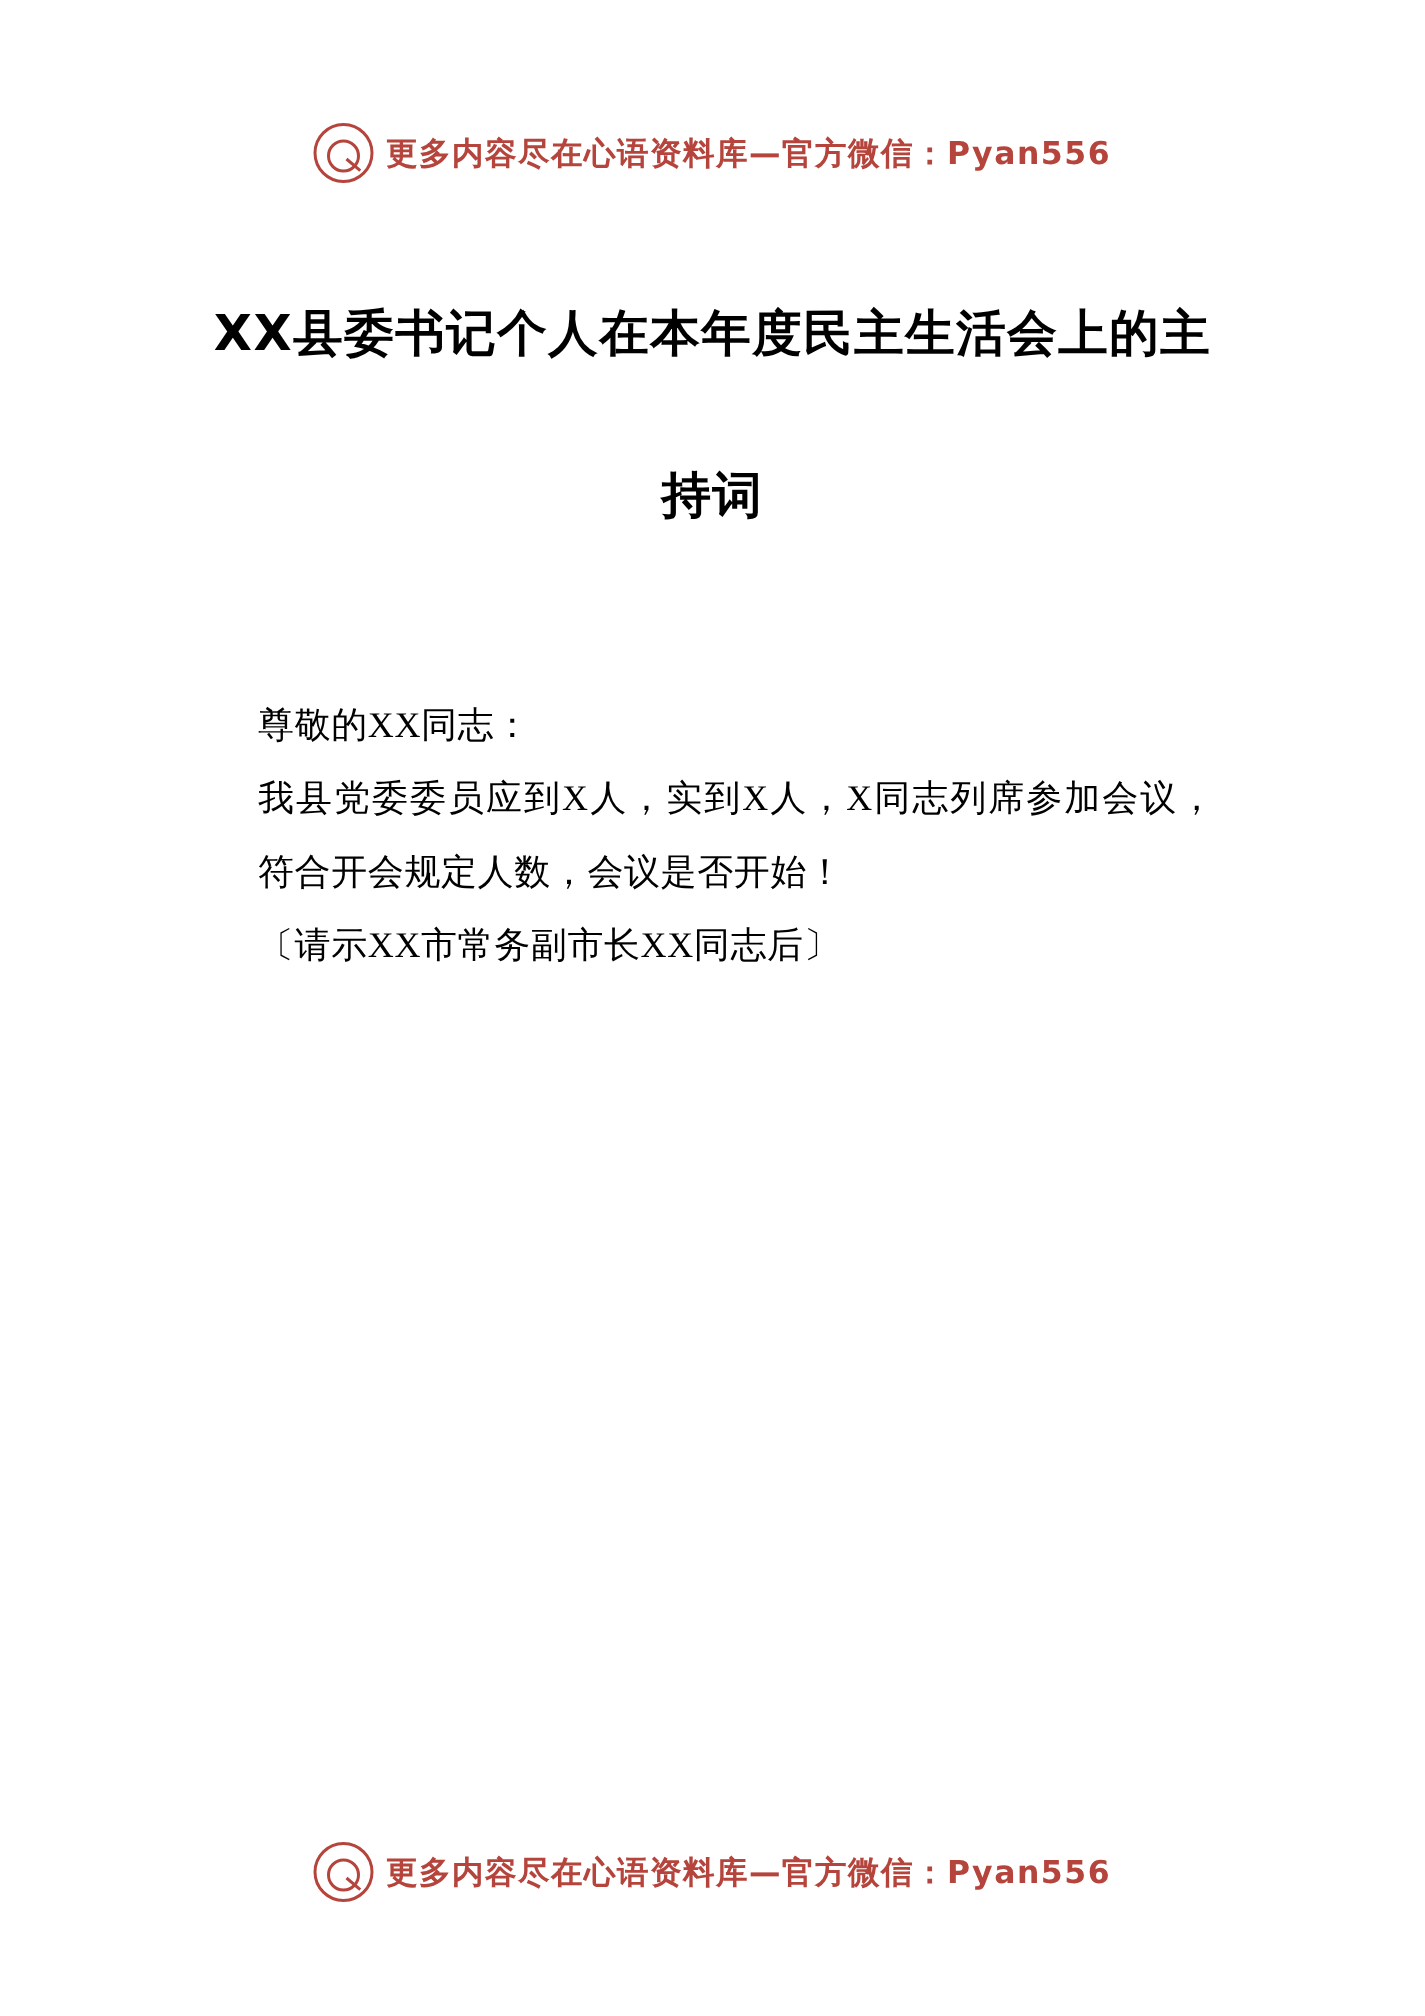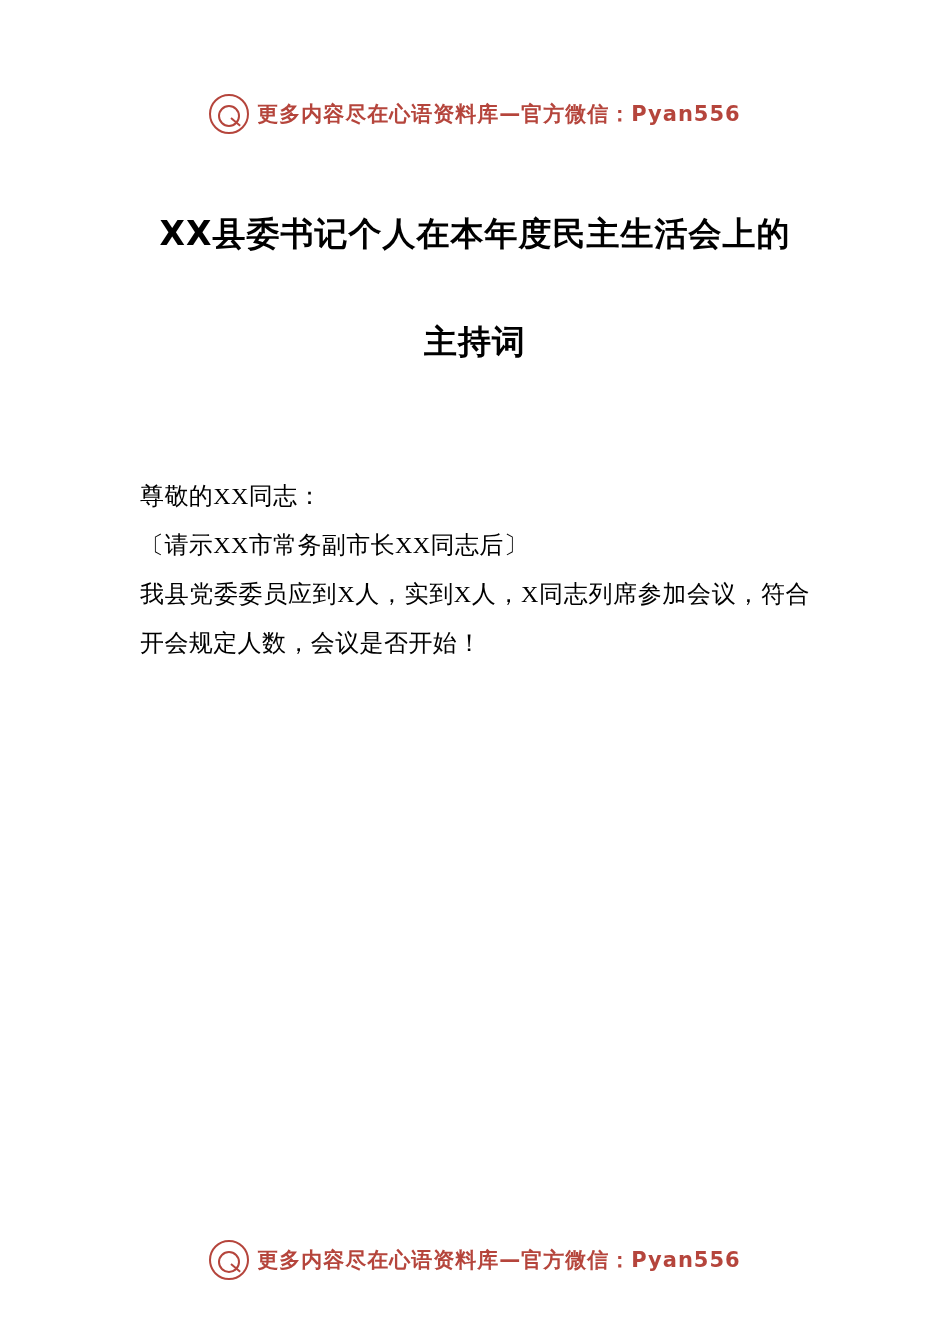--- a/index.html
+++ b/index.html
@@ -72,34 +72,35 @@
     font-family: "DejaVu Sans", "Liberation Sans", sans-serif;
     font-size: 21px;
     font-weight: bold;
     letter-spacing: 1px;
     color: #b5453c;
     white-space: nowrap;
   }
 
   
   .doc-title {
-    margin: 12px;
+    margin: 0;
     padding-top: 168px;
     text-align: center;
     font-family: "DejaVu Sans", "Liberation Sans", sans-serif;
     font-weight: bold;
     font-size: 33px;
     line-height: 108px;
     letter-spacing: 1px;
     color: #000;
   }
 
   
   .body-block {
     margin-top: 76px;
+    margin-left: 32px;
   }
   .para {
     font-size: 24px;
     line-height: 49px;
     text-align: justify;
     text-justify: inter-ideograph;
     letter-spacing: 0.4px;
     margin: 0;
     color: #000;
   }
@@ -112,22 +113,22 @@
 
   <div class="banner banner-top">
     <div class="banner-logo"></div>
     <div class="banner-text">更多内容尽在心语资料库—官方微信：Pyan556</div>
   </div>
 
   <h1 class="doc-title">XX县委书记个人在本年度民主生活会上的主持词</h1>
 
   <div class="body-block">
     <p class="para">尊敬的XX同志：</p>
+    <p class="para">我县党委委员应到X人，实到X人，X同志列席参加会议，符合开会规定人数，会议是否开始！</p>
     <p class="para">〔请示XX市常务副市长XX同志后〕</p>
-    <p class="para">我县党委委员应到X人，实到X人，X同志列席参加会议，符合开会规定人数，会议是否开始！</p>
   </div>
 
   <div class="banner banner-bottom">
     <div class="banner-logo"></div>
     <div class="banner-text">更多内容尽在心语资料库—官方微信：Pyan556</div>
   </div>
 
 </div>
 
 </body></html>

